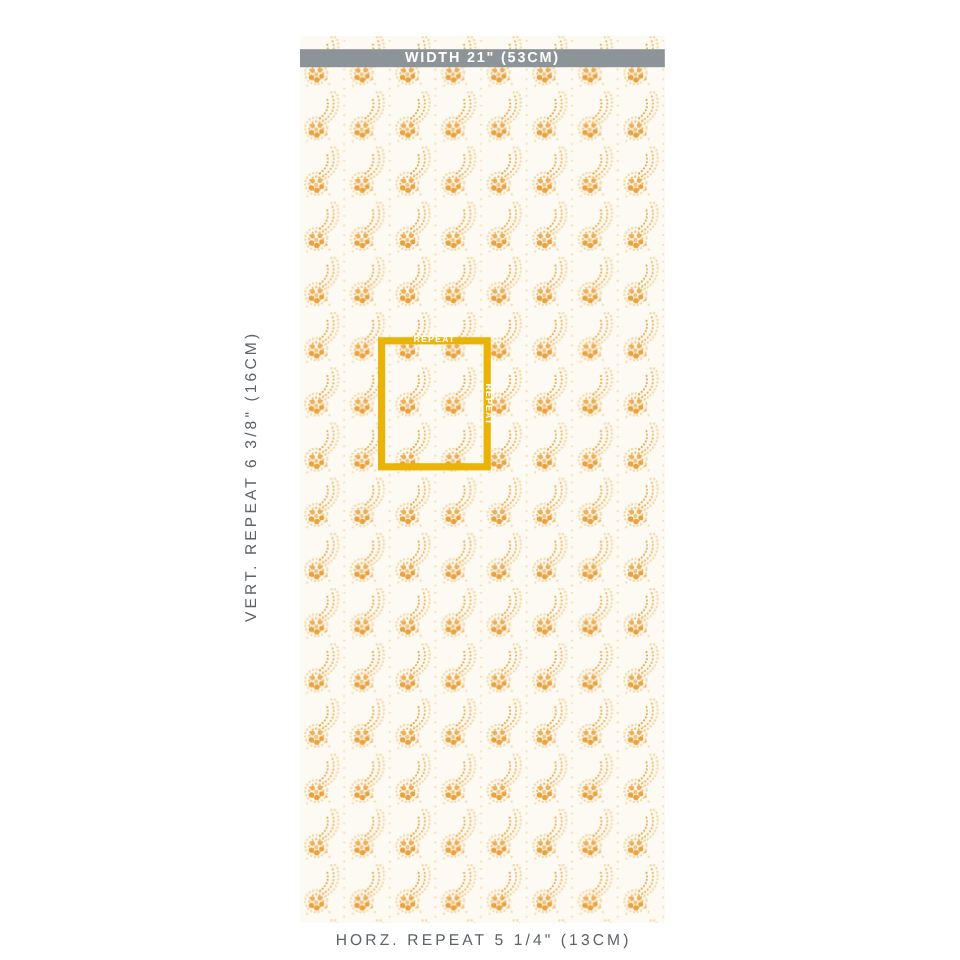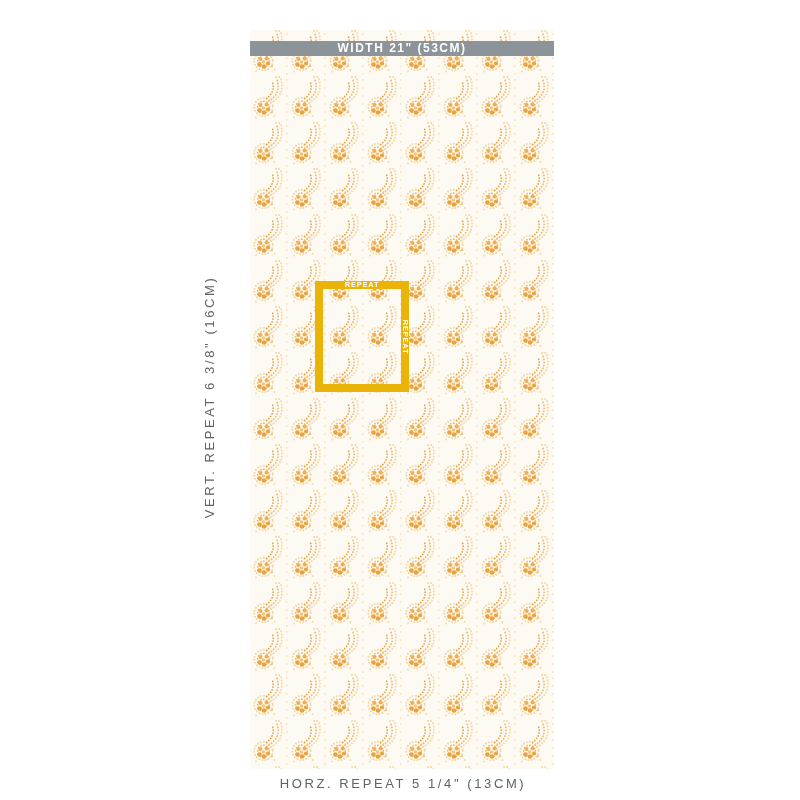--- a/index.html
+++ b/index.html
@@ -53,21 +53,21 @@
     white-space: nowrap;
   }
   
   .repeat-box {
     position: absolute;
     left: 65px;
     top: 251px;
     width: 94px;
     height: 111px;
     box-sizing: border-box;
-    border: 8px solid #eab308;
+    border: 6px solid #eab308;
   }
   .repeat-top-label {
     position: absolute;
     top: -9px;
     left: 50%;
     transform: translateX(-50%);
     color: #ffffff;
     font-size: 7.5px;
     font-weight: bold;
     letter-spacing: 0.8px;

